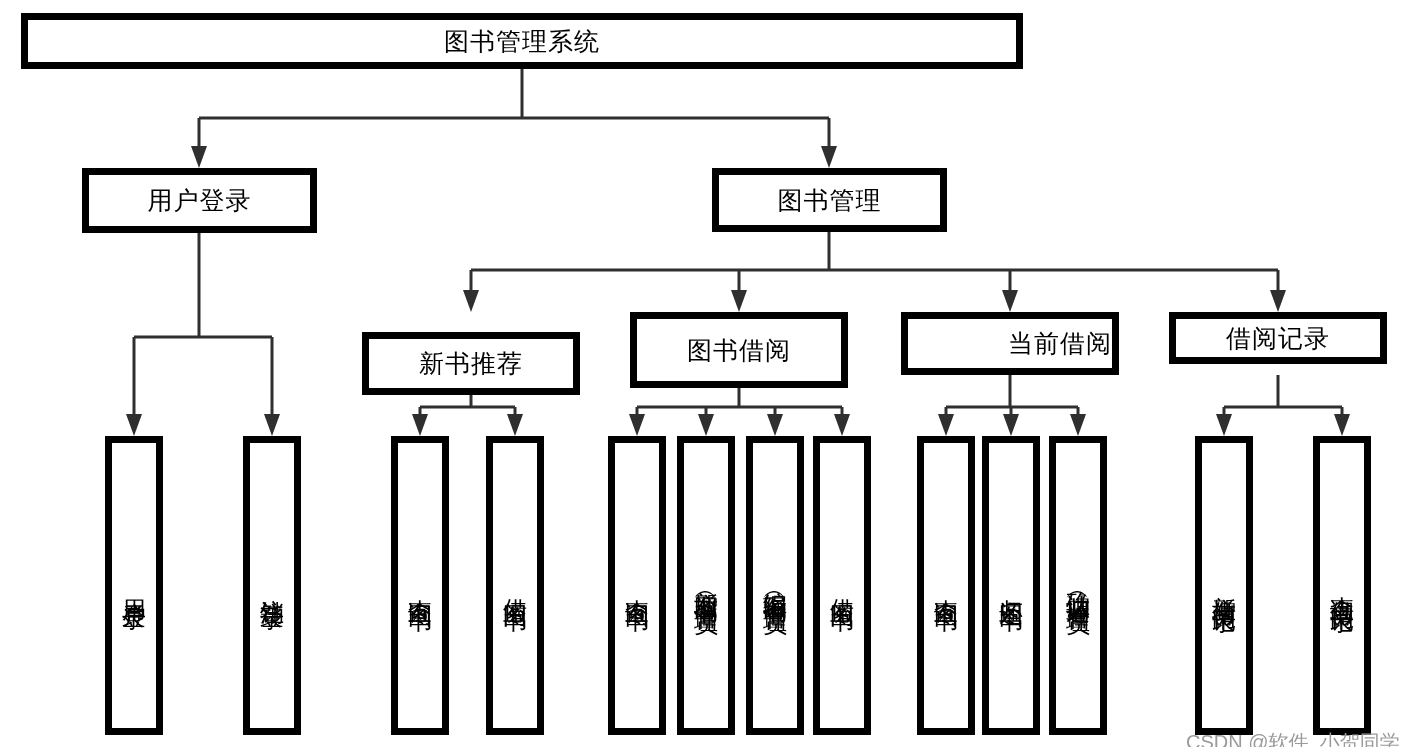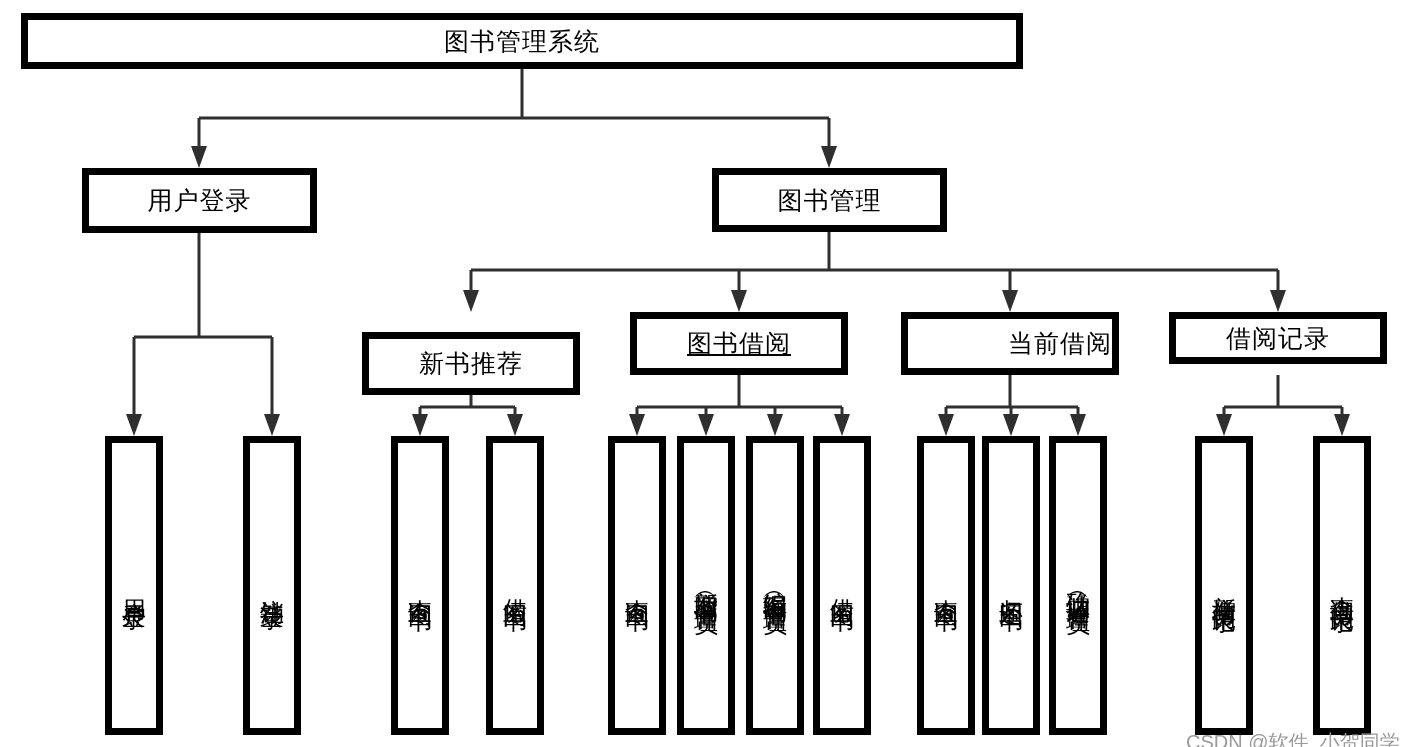--- a/index.html
+++ b/index.html
@@ -131,21 +131,21 @@
   <div class="node" style="left:82px; top:168px; width:235px; height:65px;">
     <span>用户登录</span>
   </div>
   <div class="node" style="left:712px; top:168px; width:235px; height:64px;">
     <span>图书管理</span>
   </div>
 
   <div class="node" style="left:362px; top:312px; width:218px; height:63px;margin-top:20px;">
     <span>新书推荐</span>
   </div>
-  <div class="node" style="left:630px; top:312px; width:218px; height:63px;text-decoration:underline;">
+  <div class="node" style="left:630px; top:312px; width:218px; height:76px;">
     <span>图书借阅</span>
   </div>
   <div class="node" style="left:901px; top:312px; width:218px; height:63px;justify-content:flex-end;">
     <span>当前借阅</span>
   </div>
   <div class="node" style="left:1169px; top:312px; width:218px; height:52px;">
     <span>借阅记录</span>
   </div>
 
   <div class="node leaf" style="left:105px;">

